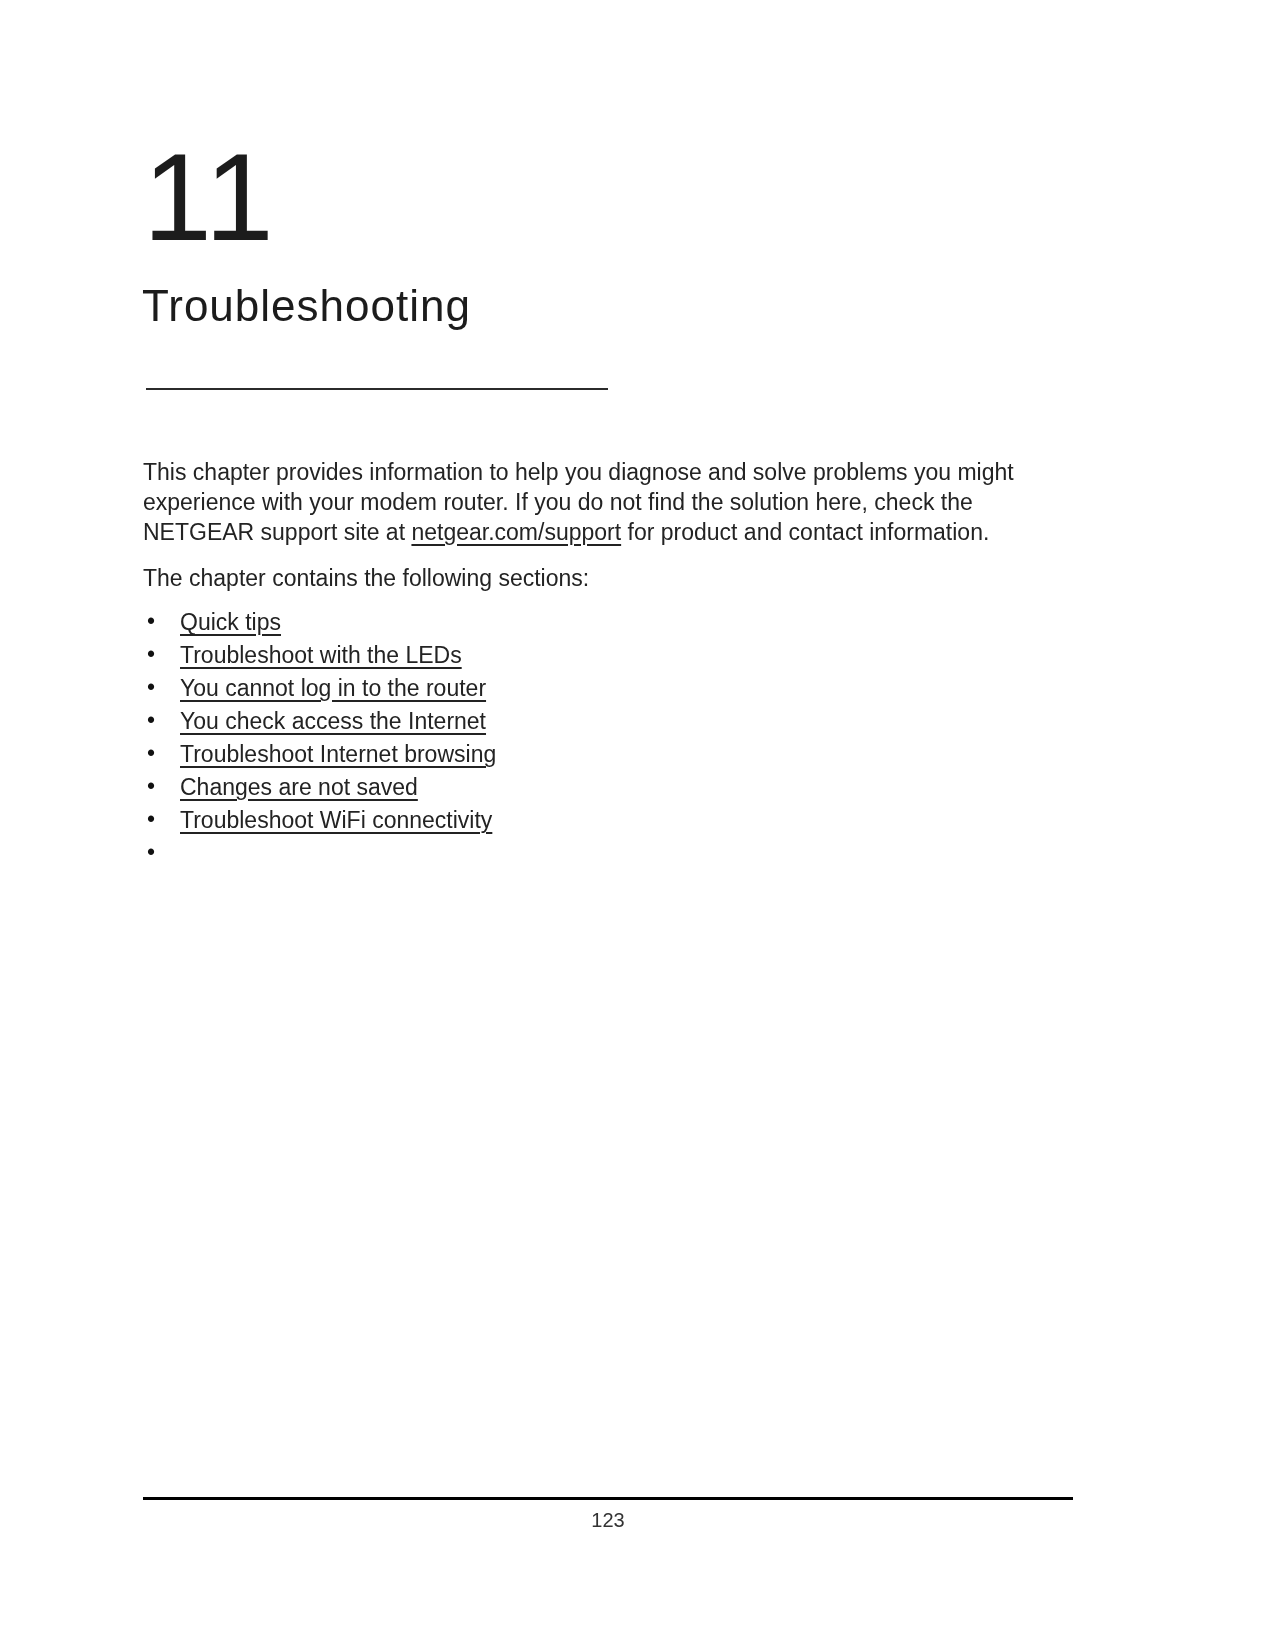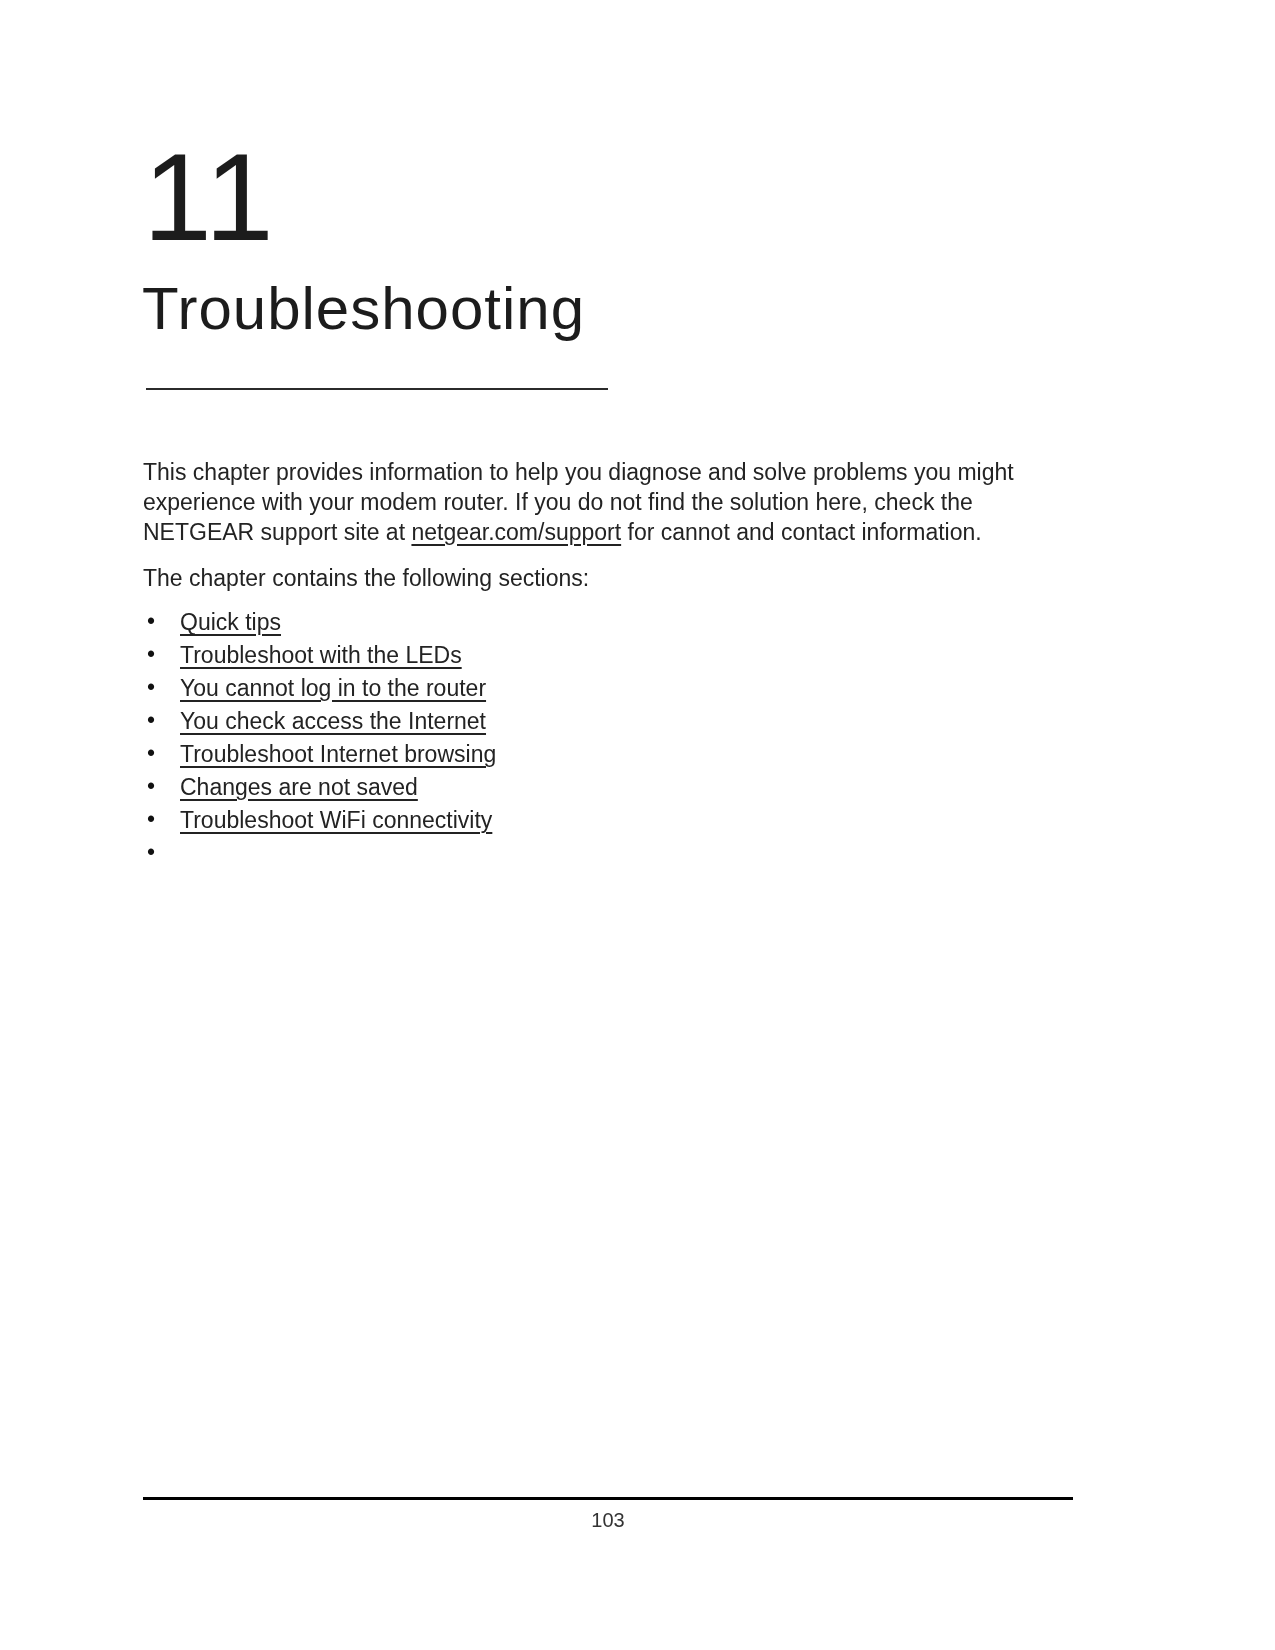--- a/index.html
+++ b/index.html
@@ -23,22 +23,22 @@
     top: 135px;
     font-size: 124px;
     line-height: 1;
     font-weight: 300;
     letter-spacing: 2px;
     color: #1c1c1c;
   }
   .chapter-title {
     position: absolute;
     left: 142px;
-    top: 276px;
-    font-size: 60px;
+    top: 282px;
+    font-size: 44px;
     line-height: 1.1;
     font-weight: 300;
     letter-spacing: 1px;
     color: #1c1c1c;
   }
   .title-rule {
     position: absolute;
     left: 146px;
     top: 388px;
     width: 462px;
@@ -108,21 +108,21 @@
 <body>
 
 <div class="page">
 
   <div class="chapter-number">11</div>
 
   <h1 class="chapter-title">Troubleshooting</h1>
 
   <div class="title-rule"></div>
 
-  <p class="body-copy intro"><span>This chapter provides information to help you diagnose and solve problems you might experience with your modem router. If you do not find the solution here, check the NETGEAR support site at </span><a class="doc-link">netgear.com/support</a><span> for cannot and contact information.</span></p>
+  <p class="body-copy intro"><span>This chapter provides information to help you diagnose and solve problems you might experience with your modem router. If you do not find the solution here, check the NETGEAR support site at </span><a class="doc-link">netgear.com/support</a><span> for product and contact information.</span></p>
 
   <p class="body-copy sections-intro">The chapter contains the following sections:</p>
 
   <ul class="toc-list">
     <li>
       <span class="bullet">•</span>
       <a class="doc-link">Quick tips</a>
     </li>
     <li>
       <span class="bullet">•</span>
@@ -148,15 +148,15 @@
       <span class="bullet">•</span>
       <a class="doc-link">Troubleshoot WiFi connectivity</a>
     </li>
     <li>
       <span class="bullet">•</span>
     </li>
   </ul>
 
   <div class="footer-rule"></div>
 
-  <div class="page-number">103</div>
+  <div class="page-number">123</div>
 
 </div>
 
 </body></html>

